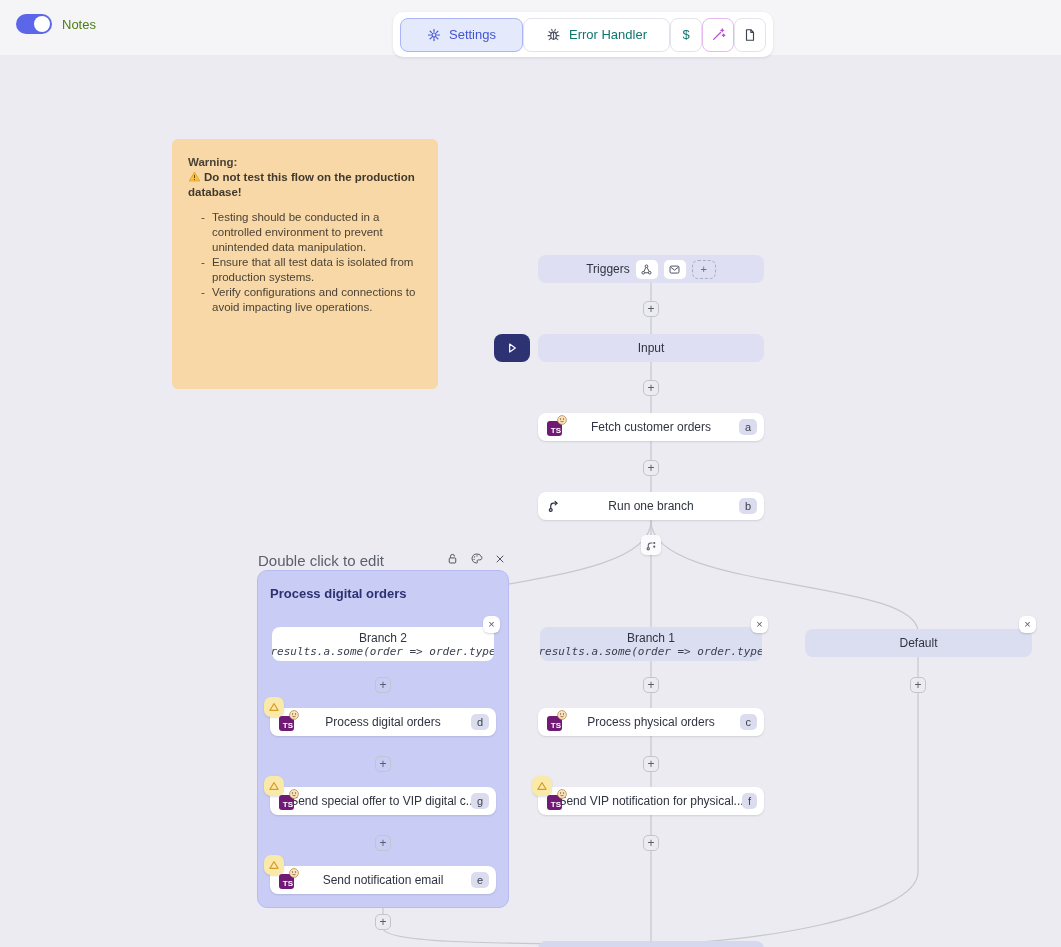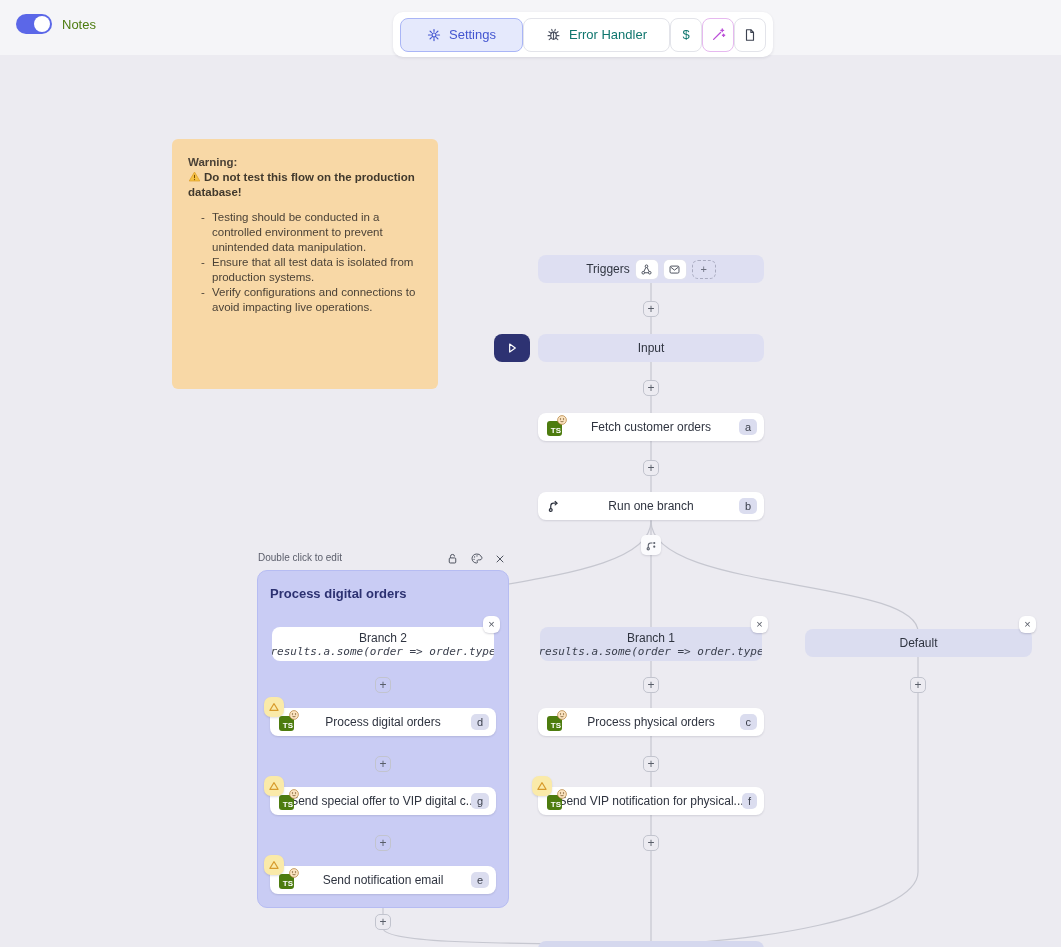--- a/index.html
+++ b/index.html
@@ -34,21 +34,21 @@
   
   svg.edges{position:absolute;left:0;top:0;z-index:1;}
   .node{position:absolute;height:28px;width:226px;border-radius:8px;display:flex;align-items:center;
     justify-content:center;font-size:12px;color:#2f3440;z-index:3;cursor:pointer;}
   .node.lav{background:#dedff2;}
   .node.white{background:#fff;box-shadow:0 1px 2px rgba(40,40,70,.14);}
   .node .lefticon{position:absolute;left:9px;top:50%;transform:translateY(-50%);}
   .node .badge{position:absolute;right:7px;top:50%;transform:translateY(-50%);background:#dbddef;color:#3c414d;
     font-size:11px;border-radius:5px;padding:2px 6px;line-height:12px;}
   .ts-ic{position:relative;width:18px;height:18px;}
-  .ts-sq{position:absolute;left:0;bottom:0;width:15px;height:15px;background:#4d7c0f;border-radius:3px;
+  .ts-sq{position:absolute;left:0;bottom:0;width:15px;height:15px;background:#701a75;border-radius:3px;
     color:#fff;font-weight:bold;font-size:8px;display:flex;align-items:flex-end;justify-content:flex-end;
     padding:0 1px 1px 0;box-sizing:border-box;}
   .ts-face{position:absolute;right:-2px;top:-3px;width:10px;height:10px;line-height:0;}
   .warnbadge{position:absolute;left:-6px;top:-11px;width:20px;height:20px;border-radius:7px;background:#faeaa9;
     display:flex;align-items:center;justify-content:center;box-shadow:0 1px 2px rgba(40,40,70,.15);z-index:4;}
   .plus{position:absolute;width:16px;height:16px;border:1.4px solid #c2c4ce;border-radius:5px;background:#ecebf1;
     color:#585d68;font-size:12px;line-height:15px;text-align:center;z-index:3;cursor:pointer;box-sizing:border-box;}
   .plus.ingroup{background:#c9ccf4;}
   .xbtn{position:absolute;width:17px;height:17px;border-radius:6px;background:#fff;box-shadow:0 1px 2px rgba(40,40,70,.2);
     color:#565b66;font-size:11px;line-height:16px;text-align:center;z-index:5;cursor:pointer;}
@@ -62,21 +62,21 @@
     justify-content:center;cursor:pointer;box-shadow:0 0 0 .5px #e2e3ea;}
   .trig-add{width:24px;height:19px;border:1.3px dashed #a9abc0;border-radius:6px;color:#6c7080;font-size:11px;
     display:flex;align-items:center;justify-content:center;cursor:pointer;box-sizing:border-box;}
   
   .split{position:absolute;left:641px;top:535px;width:20px;height:20px;background:#fbfbfd;border-radius:5px;
     box-shadow:0 1px 2px rgba(40,40,70,.15);display:flex;align-items:center;justify-content:center;z-index:3;}
   
   .group{position:absolute;left:257px;top:570px;width:252px;height:338px;background:#c9ccf4;border:1px solid #b6bcf2;
     border-radius:10px;box-sizing:border-box;z-index:2;cursor:pointer;}
   .group-title{position:absolute;left:270px;top:586px;font-size:13px;font-weight:bold;color:#2c3171;z-index:3;}
-  .group-hint{position:absolute;left:258px;top:552px;font-size:10px;color:#5b5e6b;z-index:3;}
+  .group-hint{position:absolute;left:258px;top:552px;font-size:15px;color:#5b5e6b;z-index:3;}
   .group-tools{position:absolute;left:446px;top:552px;display:flex;gap:11px;z-index:3;}
   .group-tools .icon{cursor:pointer;}
   
   .branch{position:absolute;width:222px;height:34px;border-radius:8px;display:flex;flex-direction:column;
     align-items:center;justify-content:center;z-index:3;overflow:hidden;cursor:pointer;}
   .branch .btitle{font-size:12px;color:#2f3440;line-height:14px;}
   .branch .bcond{font-family:"DejaVu Sans Mono","Liberation Mono",monospace;font-size:11px;color:#3b404e;
     line-height:13px;white-space:nowrap;font-style:italic;}
   .b2{left:272px;top:627px;background:#ffffff;}
   .b1{left:540px;top:627px;background:#dbddf0;}

